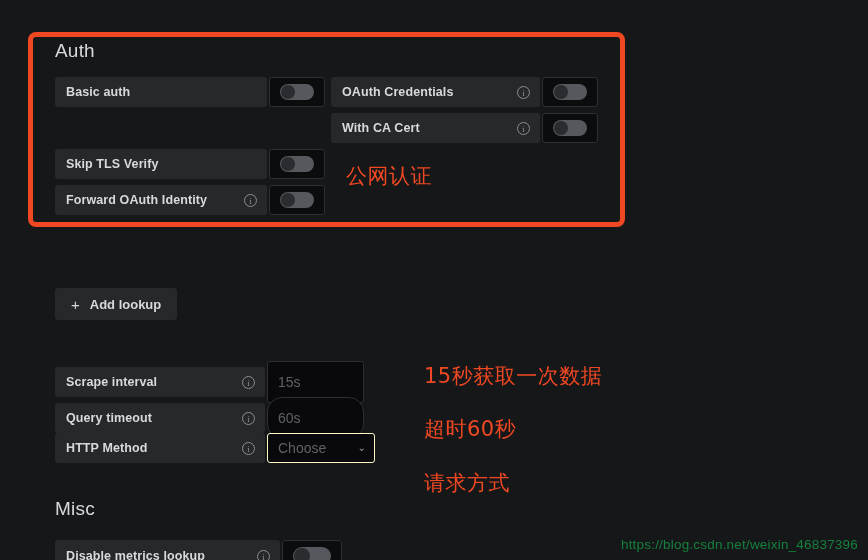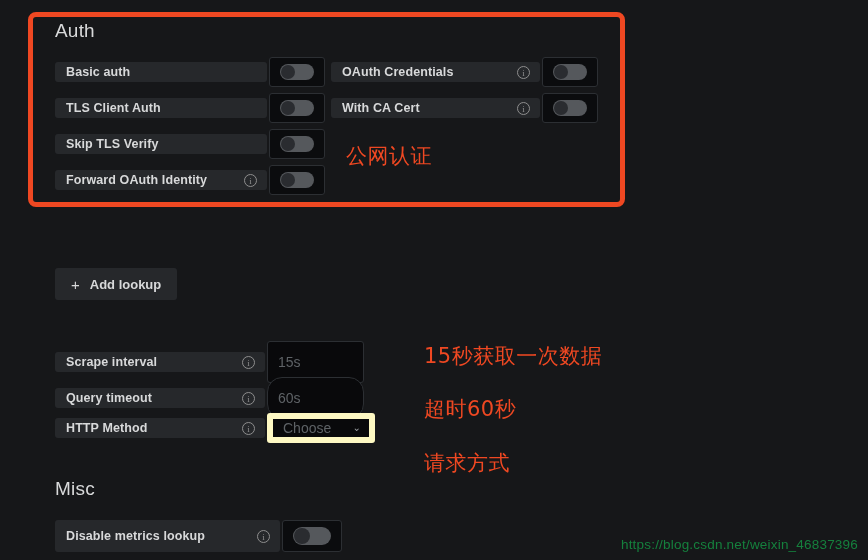--- a/index.html
+++ b/index.html
@@ -13,20 +13,21 @@
     position: relative;
     overflow: hidden;
     font-family: "Liberation Sans", "DejaVu Sans", sans-serif;
     color: #d8d9da;
   }
 
   .page {
     position: absolute;
     inset: 0;
     background: #161719;
+    margin-top: 20px;
   }
 
   
   .redbox {
     position: absolute;
     left: 28px;
     top: 12px;
     width: 597px;
     height: 195px;
     border: 5px solid #ef4822;
@@ -63,21 +64,21 @@
   
   .field-row {
     position: absolute;
     display: flex;
     align-items: center;
   }
 
   .field-label {
     background: #26282b;
     border-radius: 3px;
-    height: 20px;
+    height: 30px;
     display: flex;
     align-items: center;
     box-sizing: border-box;
     padding: 0 10px 0 11px;
     font-size: 12.5px;
     font-weight: bold;
     color: #d8d9da;
     letter-spacing: 0.1px;
     white-space: nowrap;
   }
@@ -145,21 +146,21 @@
     display: flex;
     align-items: center;
     padding: 0 10px;
     font-size: 14px;
     color: #5e6266;
     margin-left: 2px;
   }
 
   .select-input {
     background: #09090b;
-    border: 6px solid #fef9c3;
+    border: 1px solid #fef9c3;
     border-radius: 3px;
     height: 30px;
     box-sizing: border-box;
     display: flex;
     align-items: center;
     justify-content: space-between;
     padding: 0 8px 0 10px;
     font-size: 14px;
     color: #5e6266;
     margin-left: 2px;
@@ -209,28 +210,20 @@
 
   <div class="field-row" style="left:55px; top:57px;">
     <div class="field-label" style="width:212px;">
       <span class="lbl-text">Basic auth</span>
     </div>
     <div class="toggle-wrap">
       <div class="toggle"></div>
     </div>
   </div>
 
-  <div class="field-row" style="left:55px; top:93px;">
-    <div class="field-label" style="width:212px;">
-      <span class="lbl-text">TLS Client Auth</span>
-    </div>
-    <div class="toggle-wrap">
-      <div class="toggle"></div>
-    </div>
-  </div>
 
   <div class="field-row" style="left:55px; top:129px;">
     <div class="field-label" style="width:212px;">
       <span class="lbl-text">Skip TLS Verify</span>
     </div>
     <div class="toggle-wrap">
       <div class="toggle"></div>
     </div>
   </div>
 

